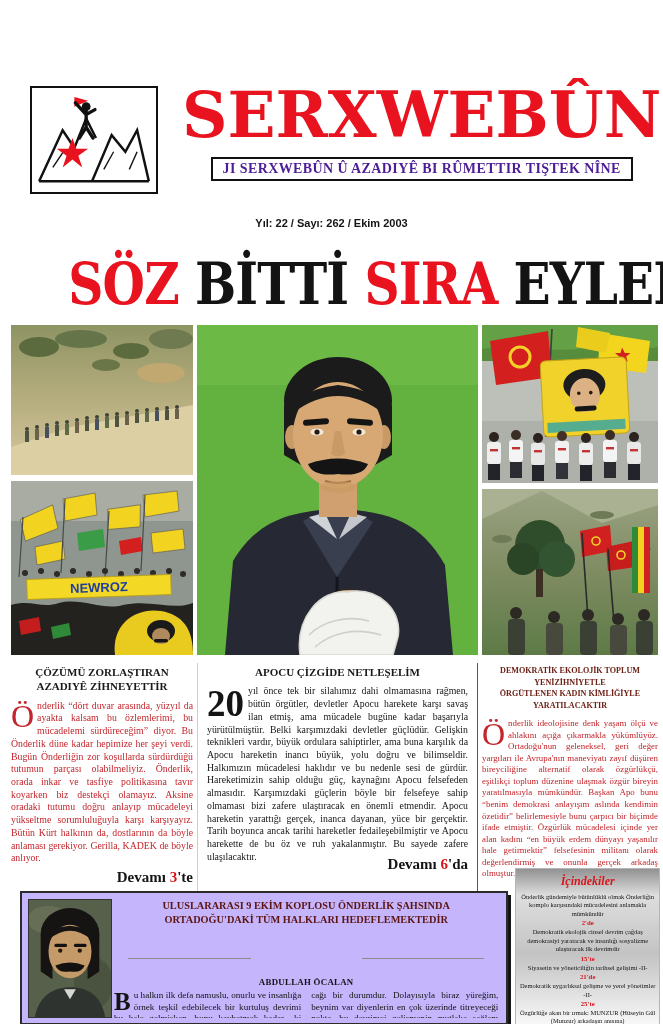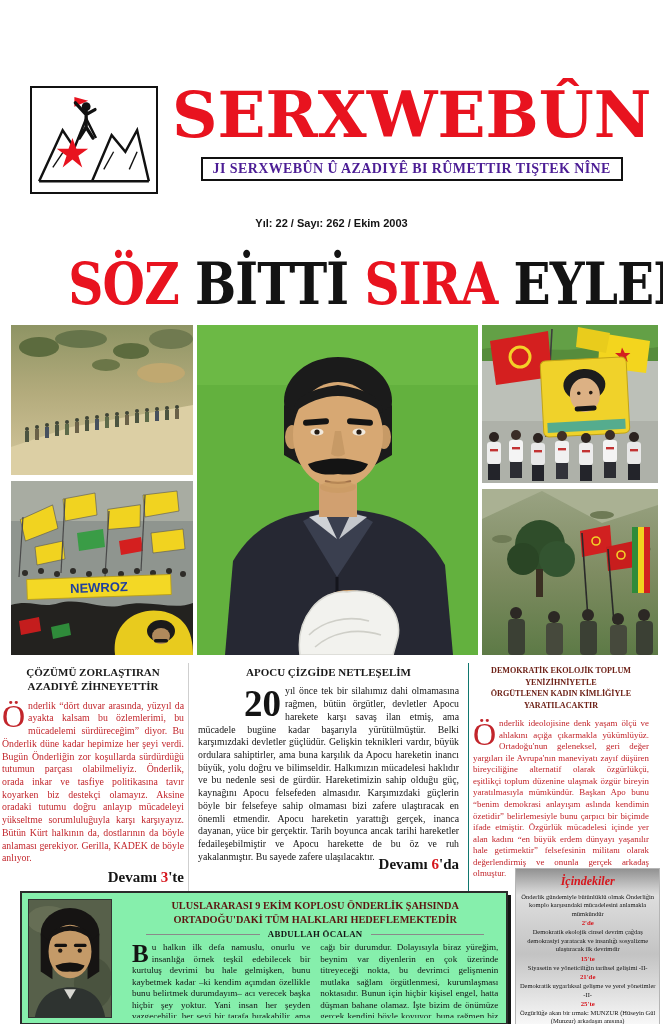--- a/index.html
+++ b/index.html
@@ -3,21 +3,21 @@
 <meta charset="utf-8">
 <style>
   * { margin:0; padding:0; box-sizing:border-box; }
   html,body { background:#ffffff; }
   .page {
     width:663px; height:1024px; background:#fff; position:relative;
     overflow:hidden; font-family:"Liberation Serif", serif; color:#141414;
     margin:0 auto;
   }
   
-  .masthead { display:flex; align-items:flex-start; gap:14px; padding:86px 24px 0 30px; }
+  .masthead { display:flex; align-items:flex-start; gap:24px; padding:86px 24px 0 30px; }
   .logo-box { width:128px; height:108px; border:2px solid #111; flex:none;
               display:flex; align-items:center; justify-content:center; background:#fff; }
   .mast-right { flex:1; display:flex; flex-direction:column; align-items:center; }
   .mast-title {
     font-family:"DejaVu Serif", serif; font-weight:bold; color:#e8131f;
     font-size:63px; line-height:.95; white-space:nowrap; letter-spacing:0;
   }
   .tagline-box {
     border:2px solid #111; padding:2px 10px; margin-top:11px; background:#fff;
     font-weight:bold; font-size:14px; letter-spacing:.4px; white-space:nowrap; color:#4c1d95;
@@ -31,44 +31,44 @@
     display:inline-block; transform:scaleX(.84); transform-origin:center;
     font-family:"DejaVu Serif", serif; font-weight:bold; font-size:58px;
     line-height:1; letter-spacing:-1px; white-space:nowrap;
   }
   .hl-red { color:#e8131f; } .hl-black { color:#131313; }
   
   .photos { display:grid; grid-template-columns:182px 281px 176px; column-gap:4px; padding:12px 10px 0 11px; }
   .pcol { display:flex; flex-direction:column; gap:6px; }
   .photos svg { display:block; }
   
-  .cols { display:grid; grid-template-columns:182px 281px 176px; column-gap:4px; padding:8px 10px 0 2px; height:202px; }
+  .cols { display:grid; grid-template-columns:182px 281px 176px; column-gap:4px; padding:8px 10px 0 11px; height:202px; }
   .colc { padding:0 9px; border-left:1px solid #cfcfcf; border-right:1px solid #0f766e; }
   .col-head { font-weight:bold; text-align:center; font-size:11px; line-height:1.3; color:#1a1a1a; margin:2px 0 6px; }
   .col-head.maroon { font-size:8.1px; color:#6d2016; line-height:1.45; }
   .col-body { font-size:9.8px; line-height:1.3; text-align:justify; }
   .red-text { color:#c2252b; }
   .dcap { float:left; font-size:32px; line-height:.82; padding:3px 3px 0 0; }
-  .dcap.num { font-size:37px; font-weight:bold; line-height:.85; padding-right:4px;margin-left:46px; }
+  .dcap.num { font-size:37px; font-weight:bold; line-height:.85; padding-right:4px; }
   .continued { text-align:right; font-weight:bold; font-size:15px; margin-top:4px; color:#141414; }
   .c-num { color:#d6161d; }
   
   .bottom { display:flex; align-items:flex-start; gap:7px; padding:0 3px 0 20px; margin-top:11px; }
   .box-article {
-    width:500px; margin-top:23px; height:134px; background:#86efac;
+    width:500px; margin-top:23px; height:134px; background:#c4b5fd;
     border:2px solid #2b2b2b; box-shadow:3px 4px 0 #141414;
-    display:flex; gap:20px; padding:6px 8px 5px 6px;
+    display:flex; gap:2px; padding:6px 8px 5px 6px;
   }
   .box-photo { width:84px; height:100%; border:1px solid #333; flex:none; background:#57604a; }
   .box-photo svg { display:block; width:100%; height:100%; }
   .box-content { flex:1; display:flex; flex-direction:column; min-width:0; }
   .box-title { color:#5d1410; font-weight:bold; text-align:center; font-size:10.3px; line-height:1.32; }
   .box-byline-row { display:flex; align-items:center; gap:8px; margin:3px 14px 3px; }
   .byline-rule { flex:1; height:1px; background:#8a8a8a; }
-  .box-byline { font-weight:bold; font-size:8.8px; letter-spacing:.3px; }
+  .box-byline { font-weight:bold; font-size:8.8px; letter-spacing:.3px;margin-top:48px; }
   .box-cols { display:flex; gap:10px; flex:1; overflow:hidden; }
   .bcol { flex:1; font-size:9.1px; line-height:1.27; text-align:justify; }
   .bdcap { float:left; font-size:25px; font-weight:bold; line-height:.8; padding:2px 3px 0 0; }
   
   .contents {
     width:148px; height:166px; text-align:center; padding:5px 3px 3px;
     border:1px solid #b5b5b5;
     background:linear-gradient(180deg,#929292,#dedede 16%,#c3c3c3 52%,#f2f2f2 90%,#ffffff);
   }
   .contents-head { color:#d6161d; font-weight:bold; font-style:italic; font-size:12px; margin-bottom:4px; }

